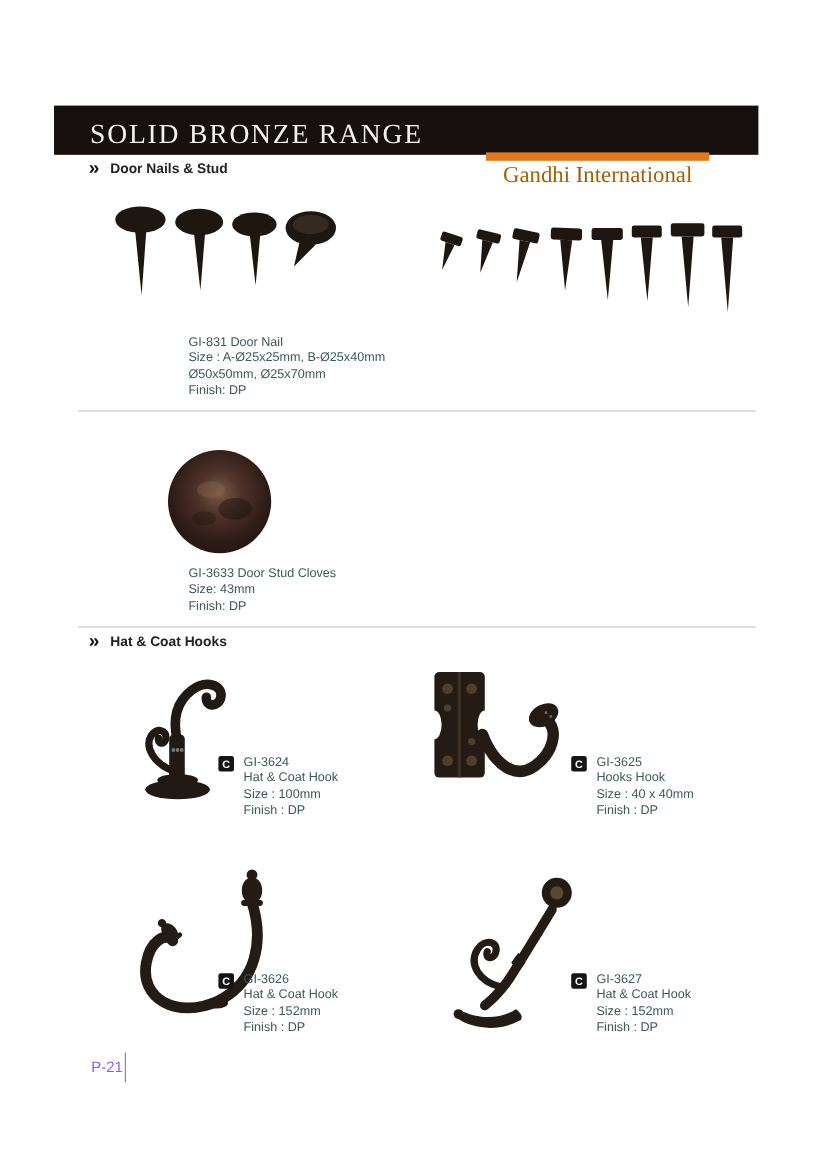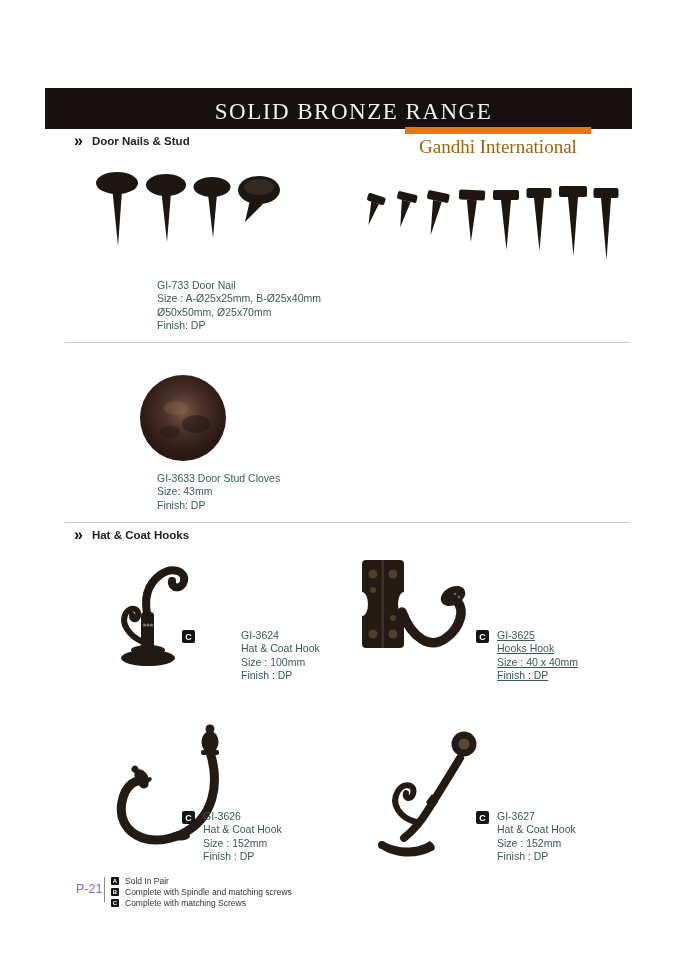--- a/index.html
+++ b/index.html
@@ -3,21 +3,21 @@
 <meta charset="utf-8">
 <style>
   html,body{margin:0;padding:0;background:#ffffff;}
   .page{
     position:relative;width:679px;height:960px;background:#ffffff;overflow:hidden;
     font-family:"Liberation Sans",sans-serif;
   }
   
   .banner{
     position:absolute;left:45px;top:88px;width:587px;height:41px;
-    background:#16100e;display:flex;align-items:center;justify-content:center;
+    background:#16100e;display:flex;align-items:center;
   }
   .banner-title{
     font-family:"Liberation Serif",serif;color:#f2f2f2;font-size:23px;
     letter-spacing:1.5px;padding-left:30px;padding-top:6px;
   }
   .accent-bar{position:absolute;left:405px;top:127px;width:186px;height:7px;background:#e0791e;}
   .brand{
     position:absolute;left:398px;top:136px;width:200px;text-align:center;
     font-family:"Liberation Serif",serif;font-size:19px;color:#a16207;
   }
@@ -126,21 +126,21 @@
           <path d="M-5,5 L5,5 L0.5,64 Z"></path>
         </g>
       <g transform="translate(244,16)">
           <rect x="-12.5" y="-6" width="25" height="10" rx="2"></rect>
           <path d="M-5,4 L5,4 L0.5,66 Z"></path>
         </g>
     </g>
   </svg>
 
   <div class="desc p619">
-    <span class="ln">GI-733 Door Nail</span>
+    <span class="ln">GI-831 Door Nail</span>
     <span class="ln">Size : A-Ø25x25mm,  B-Ø25x40mm</span>
     <span class="ln">Ø50x50mm, Ø25x70mm</span>
     <span class="ln">Finish: DP</span>
   </div>
 
 
   <div class="divider d1"></div>
 
   <svg class="img" style="left:138px;top:372px;" width="90" height="92" viewBox="0 0 90 92">
     <defs>
@@ -202,31 +202,31 @@
         <circle cx="41" cy="66" r="3"></circle>
     </g>
     <path d="M50,60 C60,86 78,98 94,86 C108,76 114,58 104,48" stroke="#241b15" stroke-width="9.5" fill="none" stroke-linecap="round"></path>
     <ellipse cx="101" cy="44" rx="13" ry="9" fill="#241b15" transform="rotate(-28 101 44)"></ellipse>
     <circle cx="103" cy="42" r="1.2" fill="#6b6b6b"></circle>
       <circle cx="107" cy="45" r="1.2" fill="#6b6b6b"></circle>
   </svg>
 
   <div class="prod p3624">
     <div class="badge">C</div>
-    <div class="desc" style="position:static;margin-left:38px;">
+    <div class="desc" style="position:static;">
       <span class="ln">GI-3624</span>
       <span class="ln">Hat &amp; Coat Hook</span>
       <span class="ln">Size : 100mm</span>
       <span class="ln">Finish : DP</span>
     </div>
   </div>
 
   <div class="prod p3625">
     <div class="badge">C</div>
-    <div class="desc" style="position:static;text-decoration:underline;">
+    <div class="desc" style="position:static;">
       <span class="ln">GI-3625</span>
       <span class="ln">Hooks Hook</span>
       <span class="ln">Size : 40 x 40mm</span>
       <span class="ln">Finish : DP</span>
     </div>
   </div>
 
   <svg class="img" style="left:92px;top:718px;" width="165" height="148" viewBox="0 0 165 148">
     <path d="M118,34 C128,66 122,100 90,116 C55,132 24,114 30,84 C33,67 46,58 52,66" stroke="#241b15" stroke-width="9" fill="none" stroke-linecap="round"></path>
     <g fill="#241b15">
@@ -272,29 +272,15 @@
       <span class="ln">GI-3627</span>
       <span class="ln">Hat &amp; Coat Hook</span>
       <span class="ln">Size : 152mm</span>
       <span class="ln">Finish : DP</span>
     </div>
   </div>
 
   <div class="pageno">P-21</div>
   <div class="vsep"></div>
 
-  <div class="legend">
-    <div class="leg-row">
-      <span class="leg-key">A</span>
-      <span class="leg-text">Sold In Pair</span>
-    </div>
-    <div class="leg-row">
-      <span class="leg-key">B</span>
-      <span class="leg-text">Complete with Spindle and matching screws</span>
-    </div>
-    <div class="leg-row">
-      <span class="leg-key">C</span>
-      <span class="leg-text">Complete with matching Screws</span>
-    </div>
-  </div>
 
 
 </div>
 
 </body></html>

